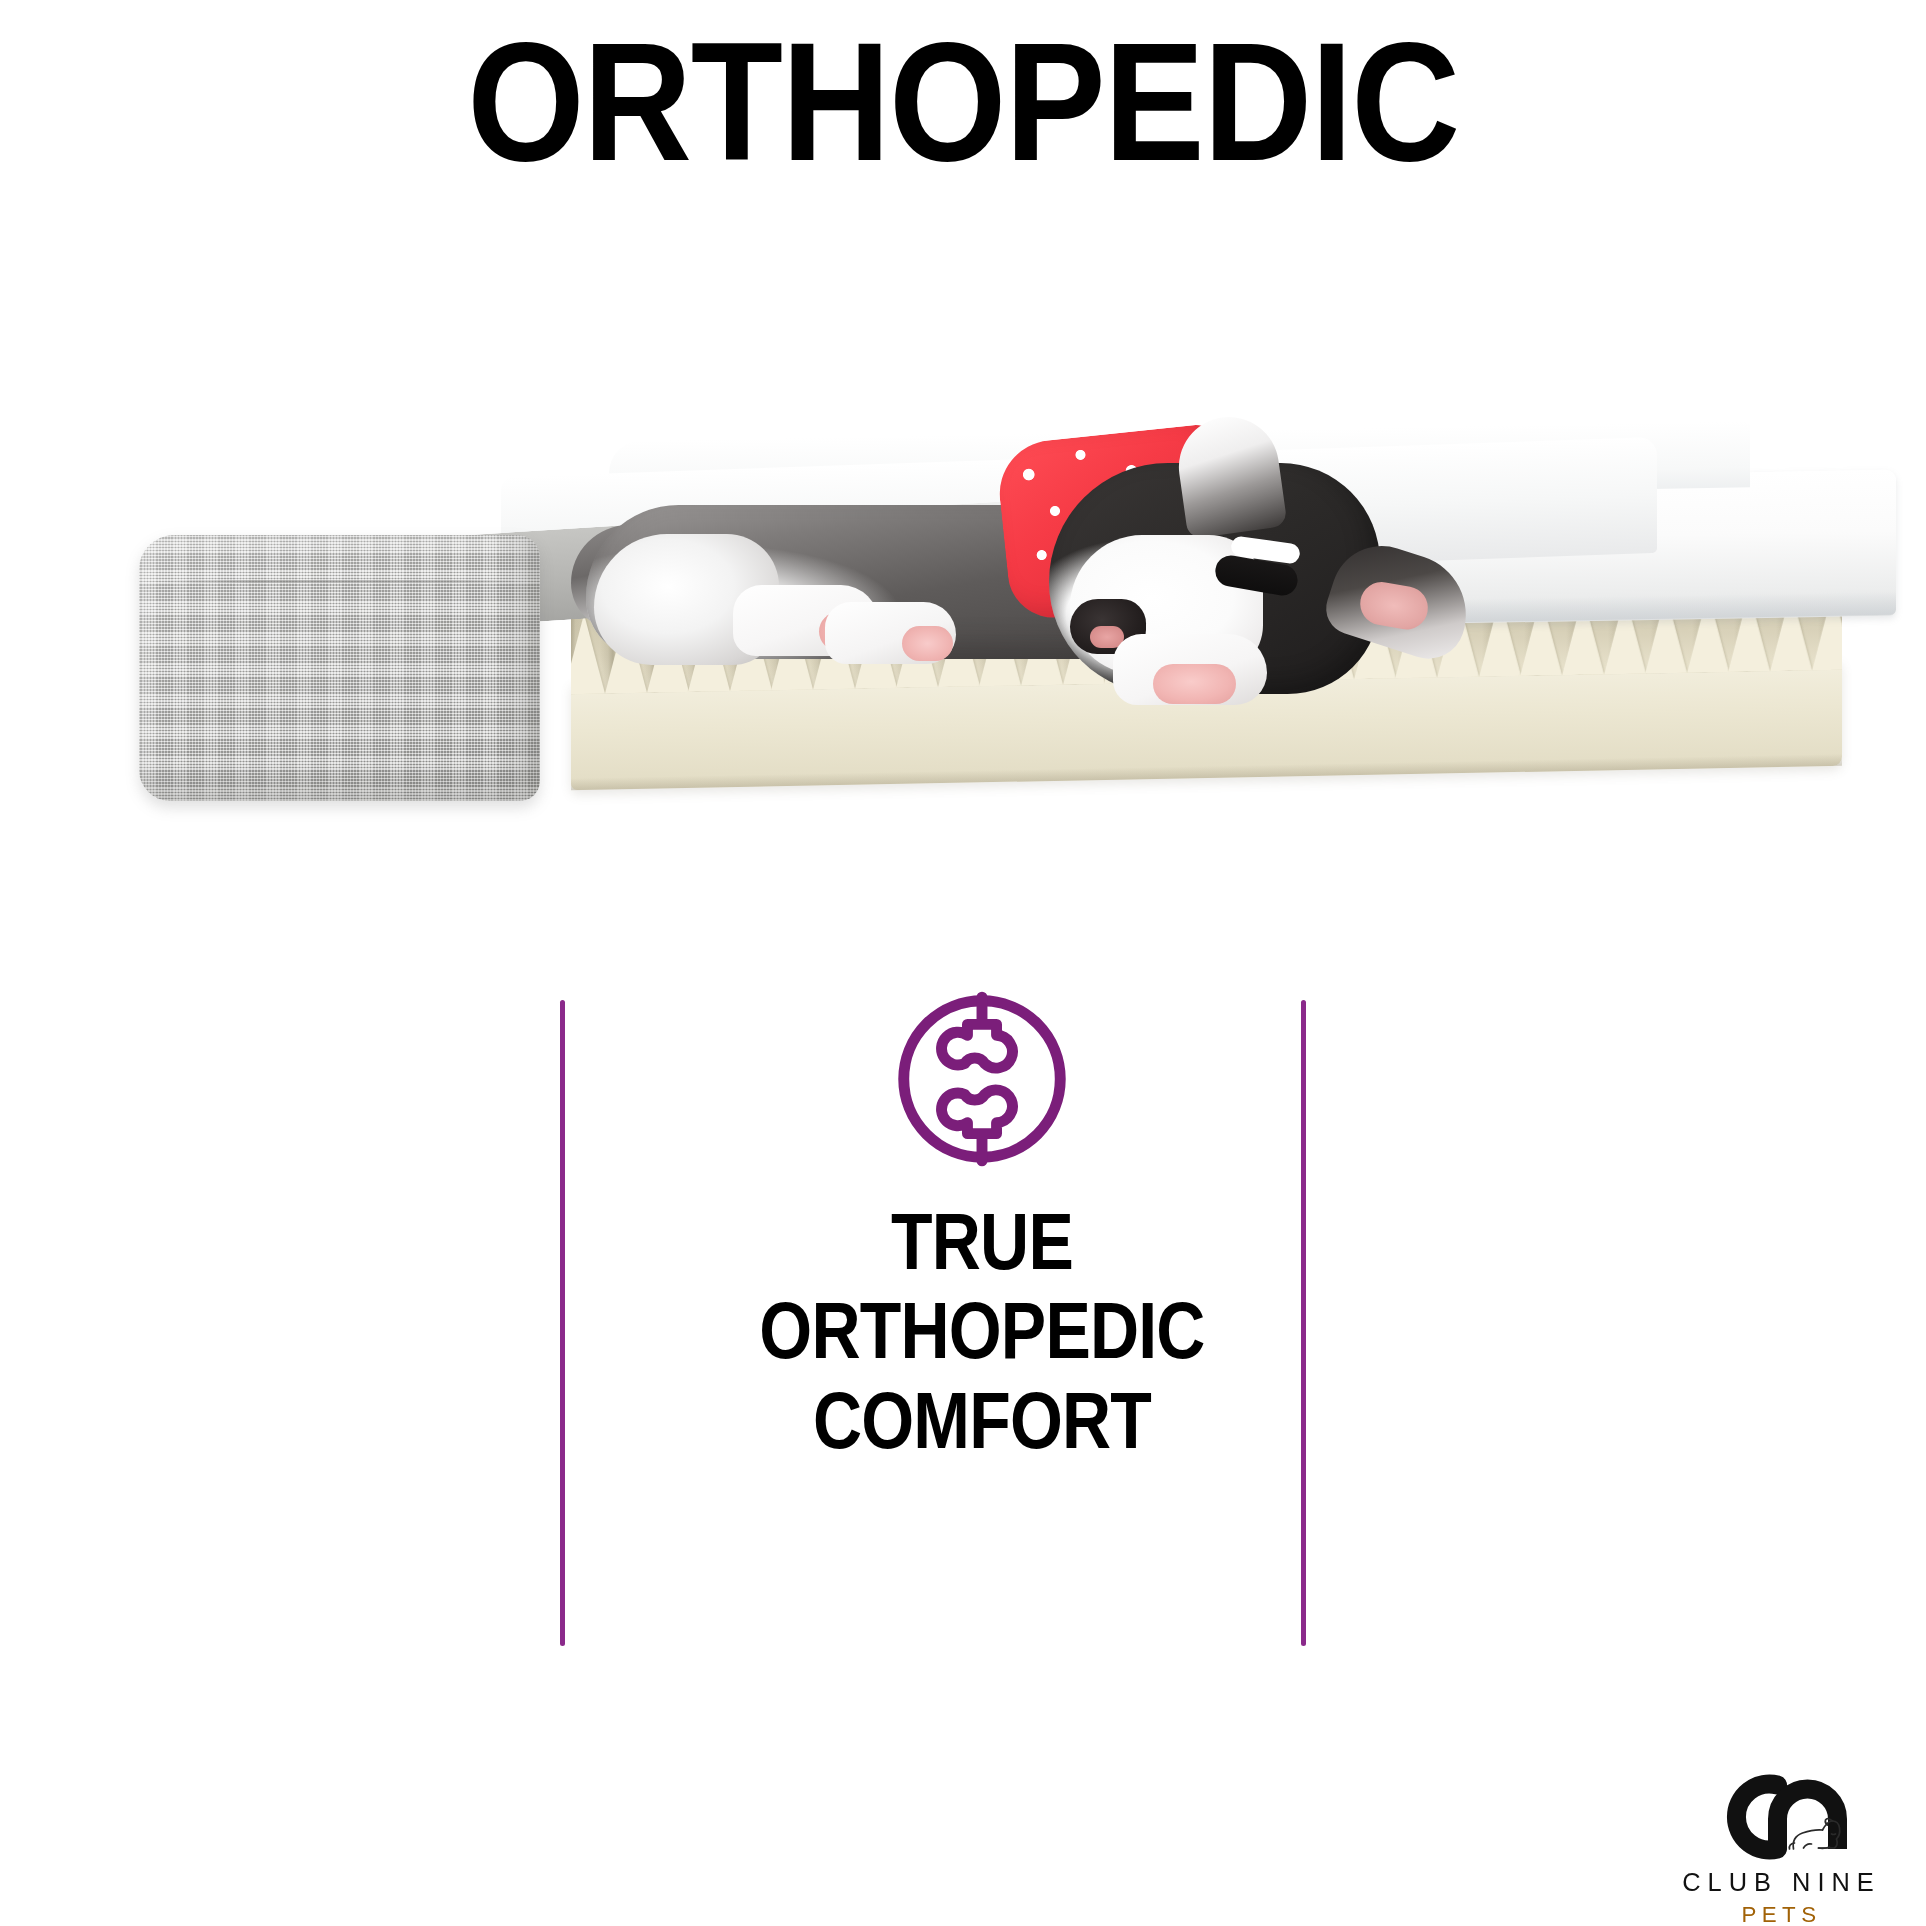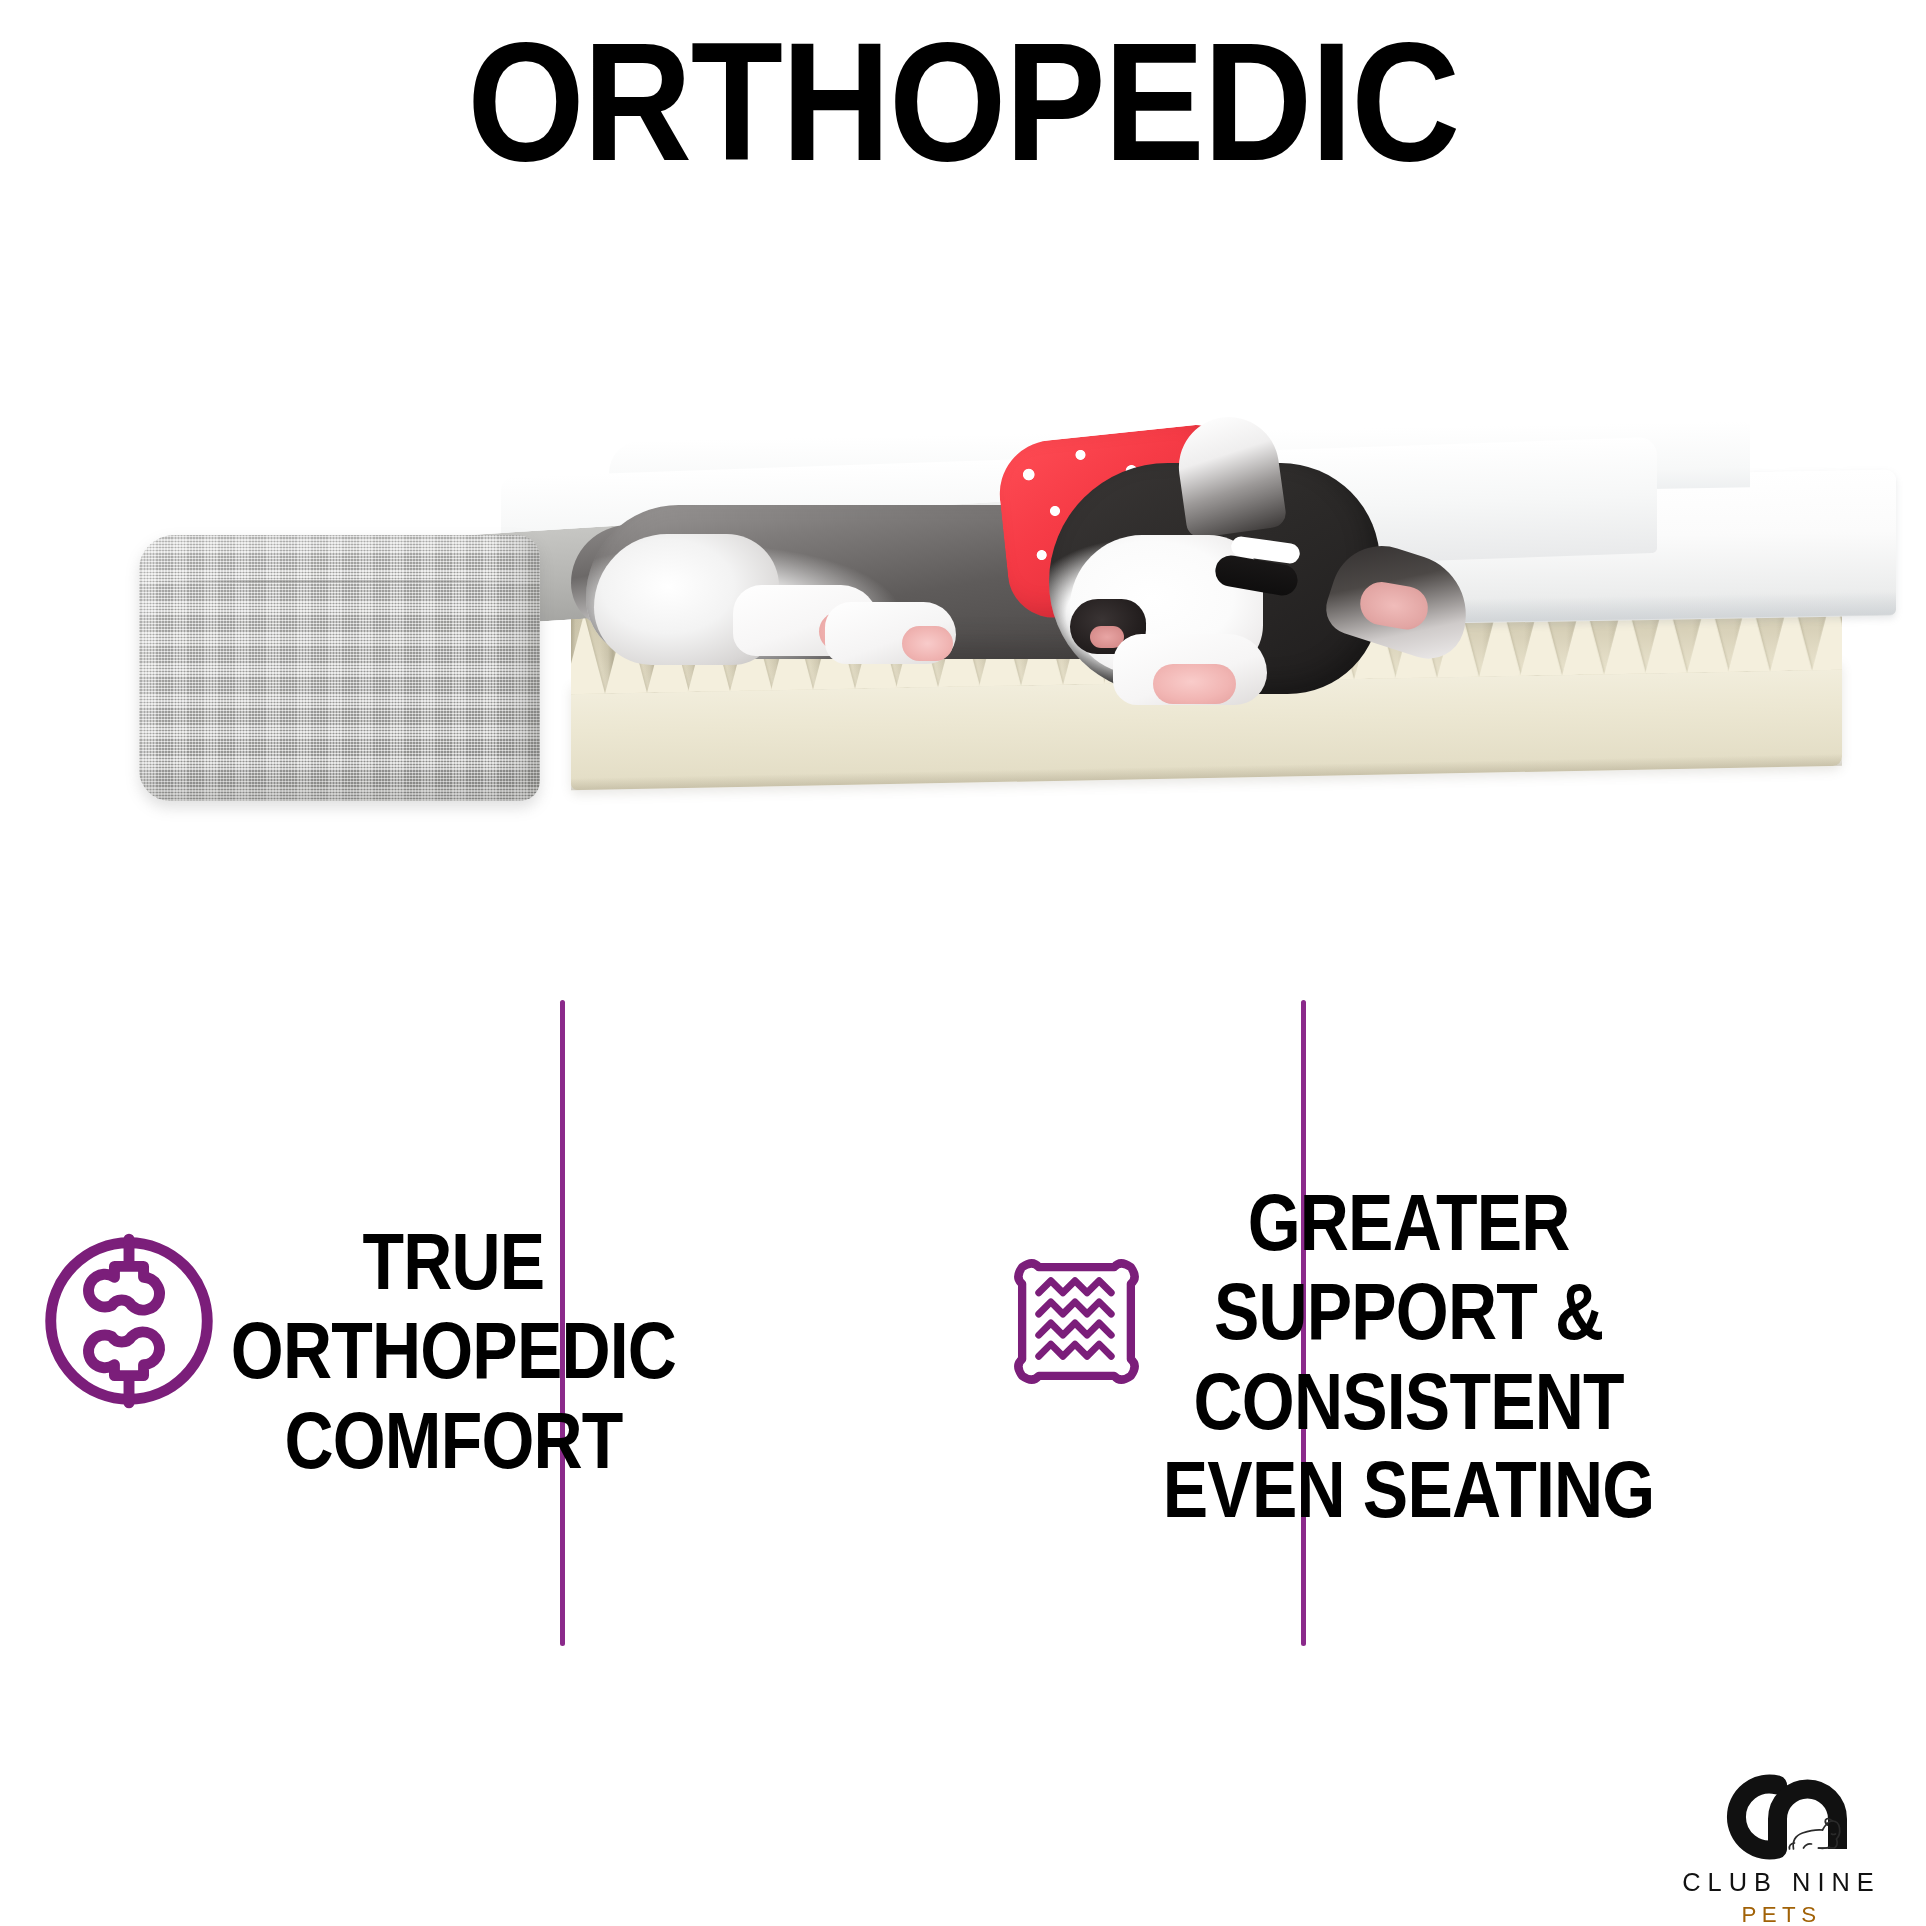--- a/index.html
+++ b/index.html
@@ -368,21 +368,21 @@
     left: 0;
     top: 967px;
     width: 1926px;
     height: 693px;
     display: flex;
   }
   .feature-col {
     position: relative;
     flex: 1 1 33.3333%;
     display: flex;
-    flex-direction: row;
+    flex-direction: column;
     align-items: center;
     padding-top: 15.4px;
     margin-left: 38px;
   }
   .feature-icon {
     height: 193px;
     display: flex;
     align-items: center;
     justify-content: center;
   }
@@ -539,37 +539,20 @@
                  a6.5 6.5 0 0 1 -11 0
                  A9 9 0 1 0 42 74 z" fill="none" stroke="#7B1E7A" stroke-width="6" stroke-linecap="round" stroke-linejoin="round"></path>
       </svg>
     </div>
     <div class="feature-label">TRUE
 ORTHOPEDIC
 COMFORT</div>
   </div>
 
 
-  <div class="feature-col">
-    <div class="feature-icon">
-      <svg width="151" height="151" viewBox="0 0 100 100" aria-hidden="true">
-        <path d="M14 14 q7 -5 11 0 h50 q4 -5 11 0 q5 7 0 11 v50 q5 4 0 11 q-7 5 -11 0 h-50 q-4 5 -11 0 q-5 -7 0 -11 v-50 q-5 -4 0 -11 z" fill="none" stroke="#7B1E7A" stroke-width="5.5" stroke-linejoin="round"></path>
-        <g fill="none" stroke="#7B1E7A" stroke-width="4.6" stroke-linecap="round" stroke-linejoin="round">
-          <polyline points="25,31 33,23 41,31 49,23 57,31 65,23 73,31"></polyline>
-          <polyline points="25,45 33,37 41,45 49,37 57,45 65,37 73,45"></polyline>
-          <polyline points="25,59 33,51 41,59 49,51 57,59 65,51 73,59"></polyline>
-          <polyline points="25,73 33,65 41,73 49,65 57,73 65,65 73,73"></polyline>
-        </g>
-      </svg>
-    </div>
-    <div class="feature-label">GREATER
-SUPPORT &amp;
-CONSISTENT
-EVEN SEATING</div>
-  </div>
 
 </div>
 
 <div class="brand-logo">
   <div class="brand-mark">
     <svg viewBox="0 0 200 96" width="207" height="96" aria-hidden="true">
 
       <path d="M96 16 a33 33 0 1 0 0 64" fill="none" stroke="#111111" stroke-width="19" stroke-linecap="round"></path>
 
       <path d="M96 80 L96 50 a30 30 0 0 1 60 0 L156 80" fill="none" stroke="#111111" stroke-width="19" stroke-linecap="butt"></path>

